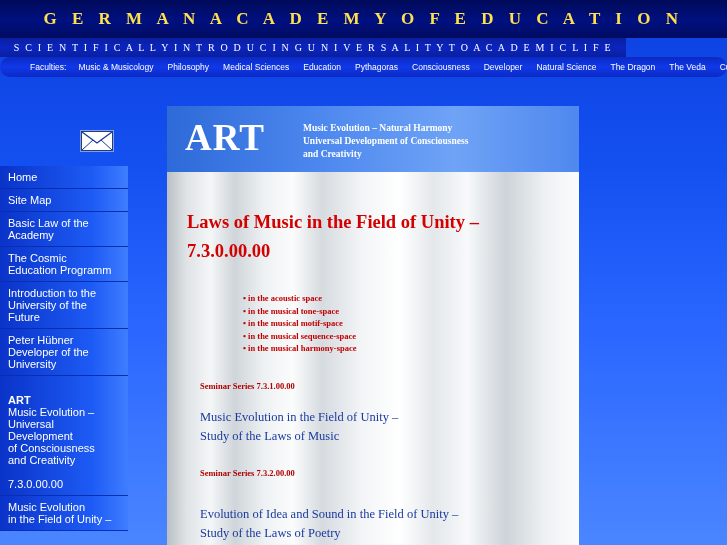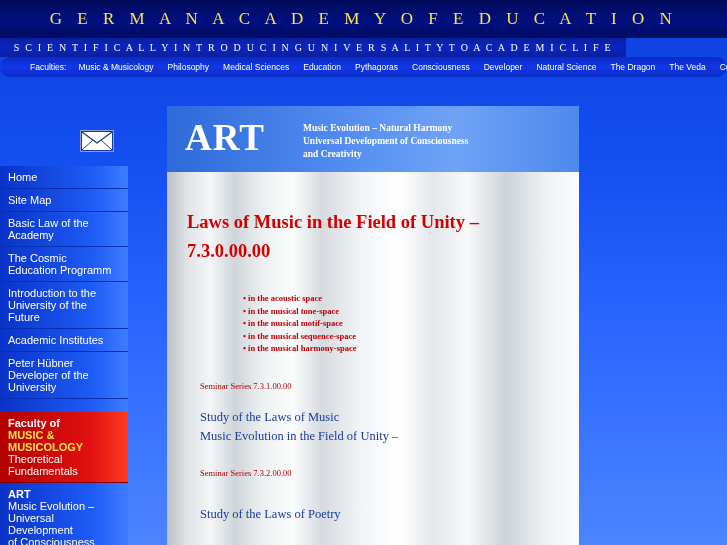--- a/index.html
+++ b/index.html
@@ -30,21 +30,21 @@
     background: #000b66;
     background: linear-gradient(to bottom, #000a5a 0%, #001080 55%, #000b60 100%);
   }
   .site-title {
     text-align: center;
     color: #ffe14d;
     font-family: "Liberation Serif", serif;
     font-size: 17px;
     letter-spacing: 5.5px;
     line-height: 38px;
-    font-weight: normal;
+    font-weight: bold;
     white-space: nowrap;
   }
   .subtitle-bar {
     position: absolute;
     top: 38px; left: 0;
     width: 626px;
     height: 19px;
     background: #0a1fa8;
     background: linear-gradient(to bottom, #0a1f9e 0%, #0b24c0 50%, #0a1f9e 100%);
   }
@@ -209,21 +209,21 @@
     line-height: 12.5px;
   }
   .bullets div { white-space: nowrap; }
 
   .seminar {
     position: absolute;
     left: 33px;
     color: #b00000;
     font-family: "Liberation Serif", serif;
     font-size: 8.5px;
-    font-weight: normal;
+    font-weight: bold;
   }
   .seminar-1 { top: 209px; }
   .seminar-2 { top: 296px; }
 
   .block-text {
     position: absolute;
     left: 33px;
     color: #1a3a9e;
     font-family: "Liberation Serif", serif;
     font-size: 12.5px;
@@ -296,36 +296,28 @@
     <div class="side-item">
       <span class="l3">The Cosmic</span>
       <span class="l3">Education Programm</span>
     </div>
 
     <div class="side-item">
       <span class="l3">Introduction to the</span>
       <span class="l3">University of the Future</span>
     </div>
 
-    <div class="side-item">
-      <span>Academic Institutes</span>
-    </div>
 
     <div class="side-item">
       <span class="l3">Peter Hübner</span>
       <span class="l3">Developer of the University</span>
     </div>
 
     <div class="side-item spacer"></div>
 
-    <div class="side-item active">
-      <span class="l1">Faculty of</span>
-      <span class="l2">MUSIC &amp; MUSICOLOGY</span>
-      <span class="l3">Theoretical Fundamentals</span>
-    </div>
 
     <div class="side-item art">
       <span class="l1">ART</span>
       <span class="body" style="white-space: pre-line;">Music Evolution –
 Universal Development
 of Consciousness
 and Creativity
 
 7.3.0.00.00</span>
     </div>
@@ -355,26 +347,27 @@
       <div class="bullets">
         <div>• in the acoustic space</div>
         <div>• in the musical tone-space</div>
         <div>• in the musical motif-space</div>
         <div>• in the musical sequence-space</div>
         <div>• in the musical harmony-space</div>
       </div>
 
       <div class="seminar seminar-1">Seminar Series 7.3.1.00.00</div>
       <div class="block-text block-1">
+        <div>Music Evolution in the Field of Unity –</div>
         <div>Study of the Laws of Music</div>
-        <div>Music Evolution in the Field of Unity –</div>
       </div>
 
       <div class="seminar seminar-2">Seminar Series 7.3.2.00.00</div>
       <div class="block-text block-2">
+        <div>Evolution of Idea and Sound in the Field of Unity –</div>
         <div>Study of the Laws of Poetry</div>
       </div>
 
     </div>
   </div>
 
   <div class="right-band"></div>
 
 </div>
 

